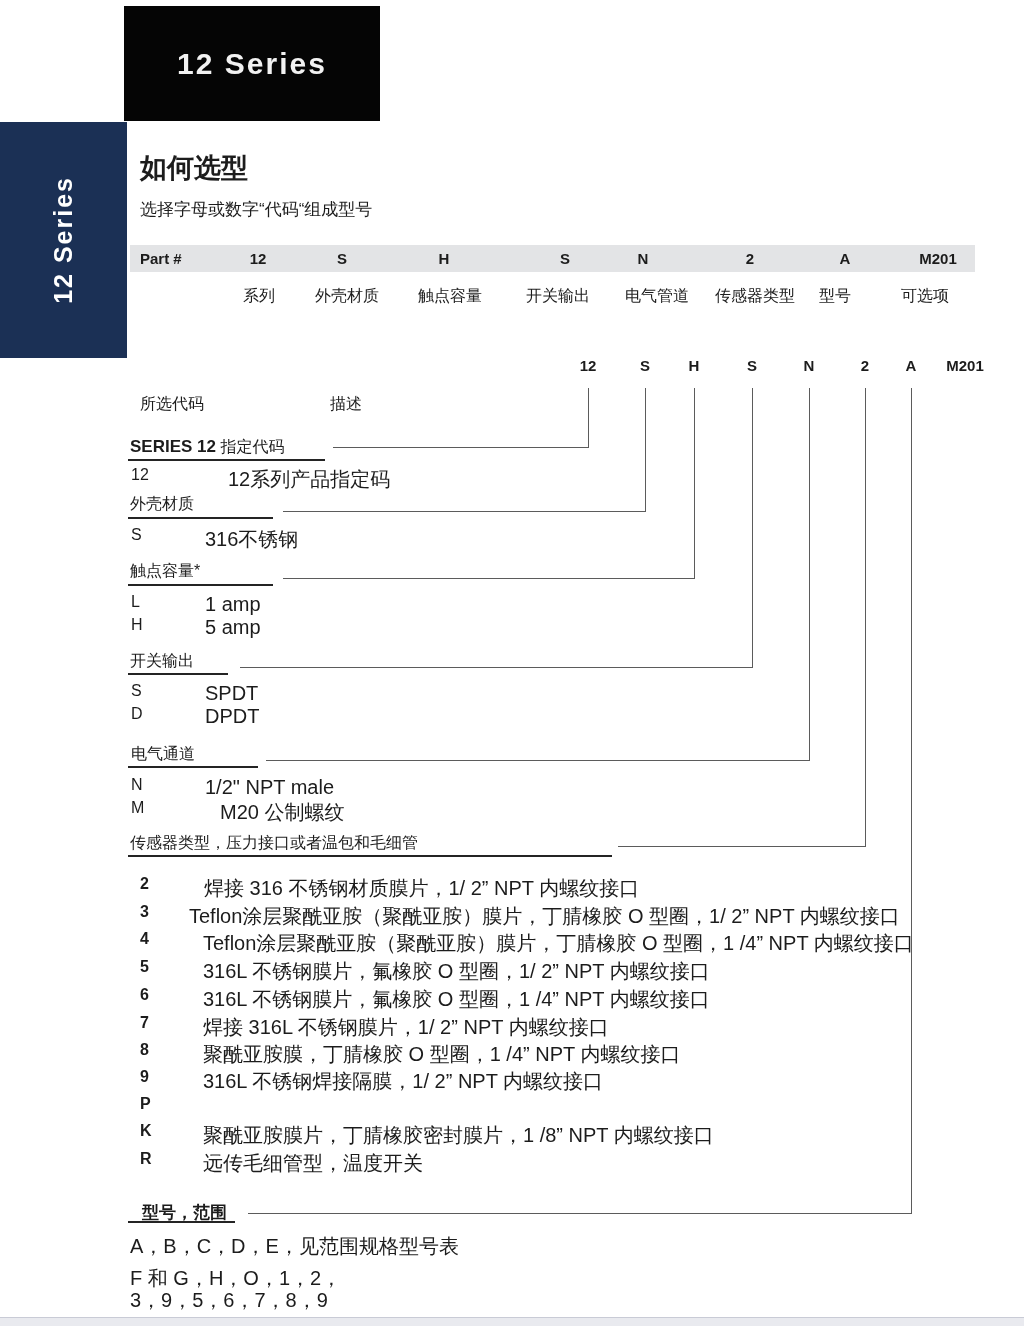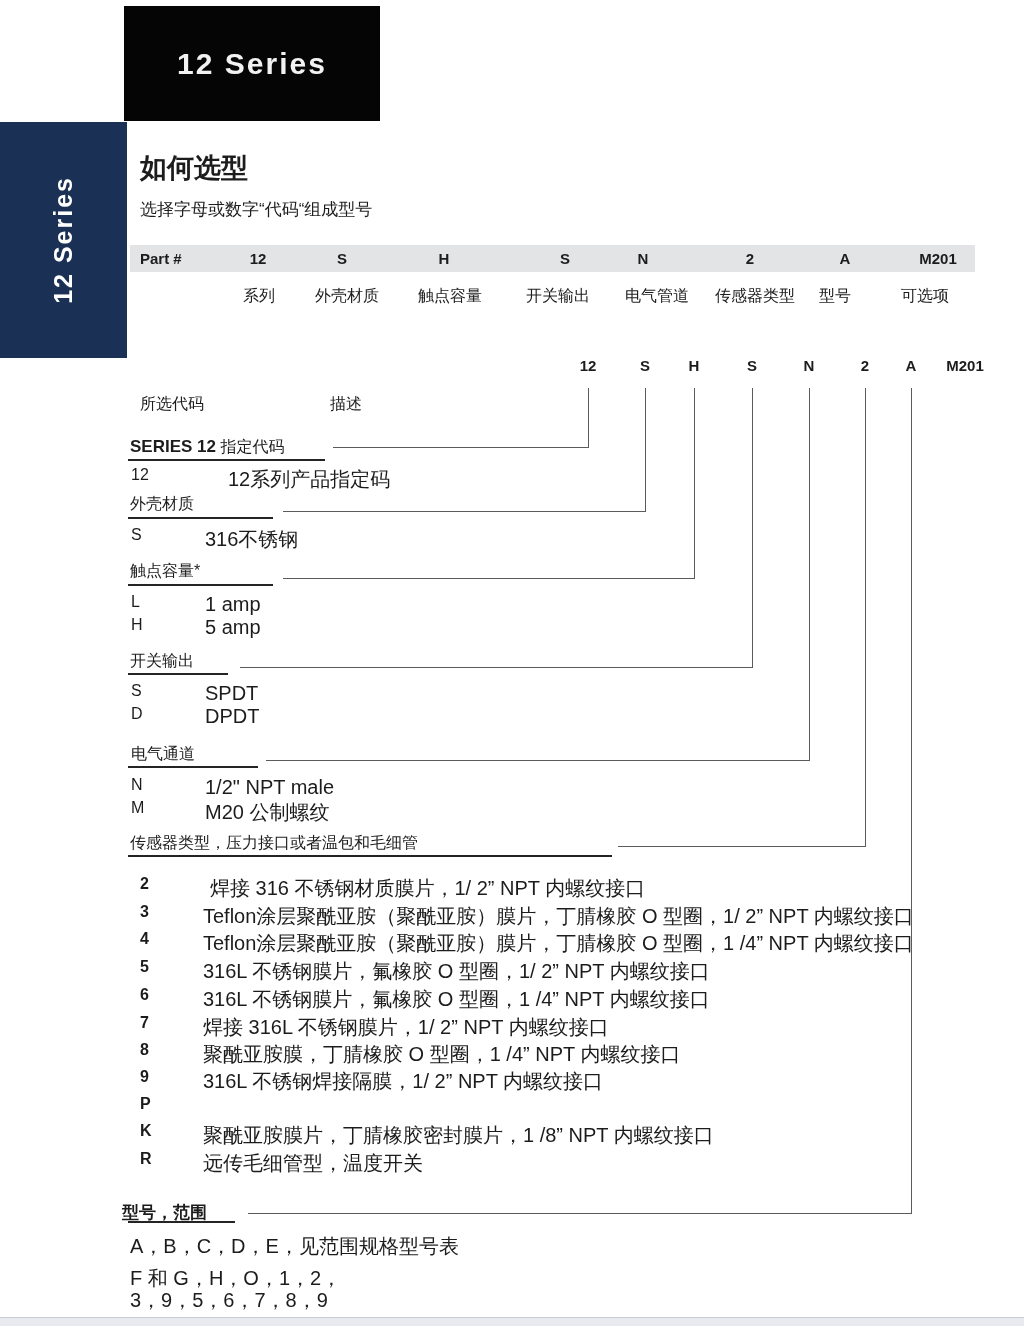--- a/index.html
+++ b/index.html
@@ -139,48 +139,48 @@
   <span class="rcode" style="left:131px;top:682px;">S</span>
   <span class="rdesc" style="left:205px;top:682px;">SPDT</span>
   <span class="rcode" style="left:131px;top:705px;">D</span>
   <span class="rdesc" style="left:205px;top:705px;">DPDT</span>
 
   <div class="sec-h" style="left:131px;top:744px;">电气通道</div>
   <div class="rule" style="left:128px;top:766px;width:130px;"></div>
   <span class="rcode" style="left:131px;top:776px;">N</span>
   <span class="rdesc" style="left:205px;top:776px;">1/2" NPT male</span>
   <span class="rcode" style="left:131px;top:799px;">M</span>
-  <span class="rdesc" style="left:205px;top:799px;text-align:center;">M20 公制螺纹</span>
+  <span class="rdesc" style="left:220px;top:799px;text-align:center;">M20 公制螺纹</span>
 
   <div class="sec-h" style="left:130px;top:833px;">传感器类型，压力接口或者温包和毛细管</div>
   <div class="rule" style="left:128px;top:855px;width:484px;"></div>
 
   <span class="rcode bold" style="left:140px;top:875px;">2</span>
-  <span class="rdesc" style="left:210px;top:875px;">焊接 316 不锈钢材质膜片，1/ 2” NPT 内螺纹接口</span>
+  <span class="rdesc" style="left:204px;top:875px;">焊接 316 不锈钢材质膜片，1/ 2” NPT 内螺纹接口</span>
   <span class="rcode bold" style="left:140px;top:903px;">3</span>
-  <span class="rdesc" style="left:203px;top:903px;">Teflon涂层聚酰亚胺（聚酰亚胺）膜片，丁腈橡胶 O 型圈，1/ 2” NPT 内螺纹接口</span>
+  <span class="rdesc" style="left:189px;top:903px;">Teflon涂层聚酰亚胺（聚酰亚胺）膜片，丁腈橡胶 O 型圈，1/ 2” NPT 内螺纹接口</span>
   <span class="rcode bold" style="left:140px;top:930px;">4</span>
   <span class="rdesc" style="left:203px;top:930px;">Teflon涂层聚酰亚胺（聚酰亚胺）膜片，丁腈橡胶 O 型圈，1 /4” NPT 内螺纹接口</span>
   <span class="rcode bold" style="left:140px;top:958px;">5</span>
   <span class="rdesc" style="left:203px;top:958px;">316L 不锈钢膜片，氟橡胶 O 型圈，1/ 2” NPT 内螺纹接口</span>
   <span class="rcode bold" style="left:140px;top:986px;">6</span>
   <span class="rdesc" style="left:203px;top:986px;">316L 不锈钢膜片，氟橡胶 O 型圈，1 /4” NPT 内螺纹接口</span>
   <span class="rcode bold" style="left:140px;top:1014px;">7</span>
   <span class="rdesc" style="left:203px;top:1014px;">焊接 316L 不锈钢膜片，1/ 2” NPT 内螺纹接口</span>
   <span class="rcode bold" style="left:140px;top:1041px;">8</span>
   <span class="rdesc" style="left:203px;top:1041px;">聚酰亚胺膜，丁腈橡胶 O 型圈，1 /4” NPT 内螺纹接口</span>
   <span class="rcode bold" style="left:140px;top:1068px;">9</span>
   <span class="rdesc" style="left:203px;top:1068px;">316L 不锈钢焊接隔膜，1/ 2” NPT 内螺纹接口</span>
   <span class="rcode bold" style="left:140px;top:1095px;">P</span>
   <span class="rcode bold" style="left:140px;top:1122px;">K</span>
   <span class="rdesc" style="left:203px;top:1122px;">聚酰亚胺膜片，丁腈橡胶密封膜片，1 /8” NPT 内螺纹接口</span>
   <span class="rcode bold" style="left:140px;top:1150px;">R</span>
   <span class="rdesc" style="left:203px;top:1150px;">远传毛细管型，温度开关</span>
 
-  <div class="sec-h bold" style="left:122px;top:1201px;font-size:17px;">型号，范围</div>
+  <div class="sec-h bold" style="left:142px;top:1201px;font-size:17px;">型号，范围</div>
   <div class="rule" style="left:128px;top:1221px;width:107px;"></div>
   <div class="rdesc" style="left:130px;top:1233px;">A，B，C，D，E，见范围规格型号表</div>
   <div class="rdesc" style="left:130px;top:1265px;">F 和 G，H，O，1，2，</div>
   <div class="rdesc" style="left:130px;top:1287px;">3，9，5，6，7，8，9</div>
 
   <div class="footer-band"></div>
 
 </div>
 
 </body></html>

